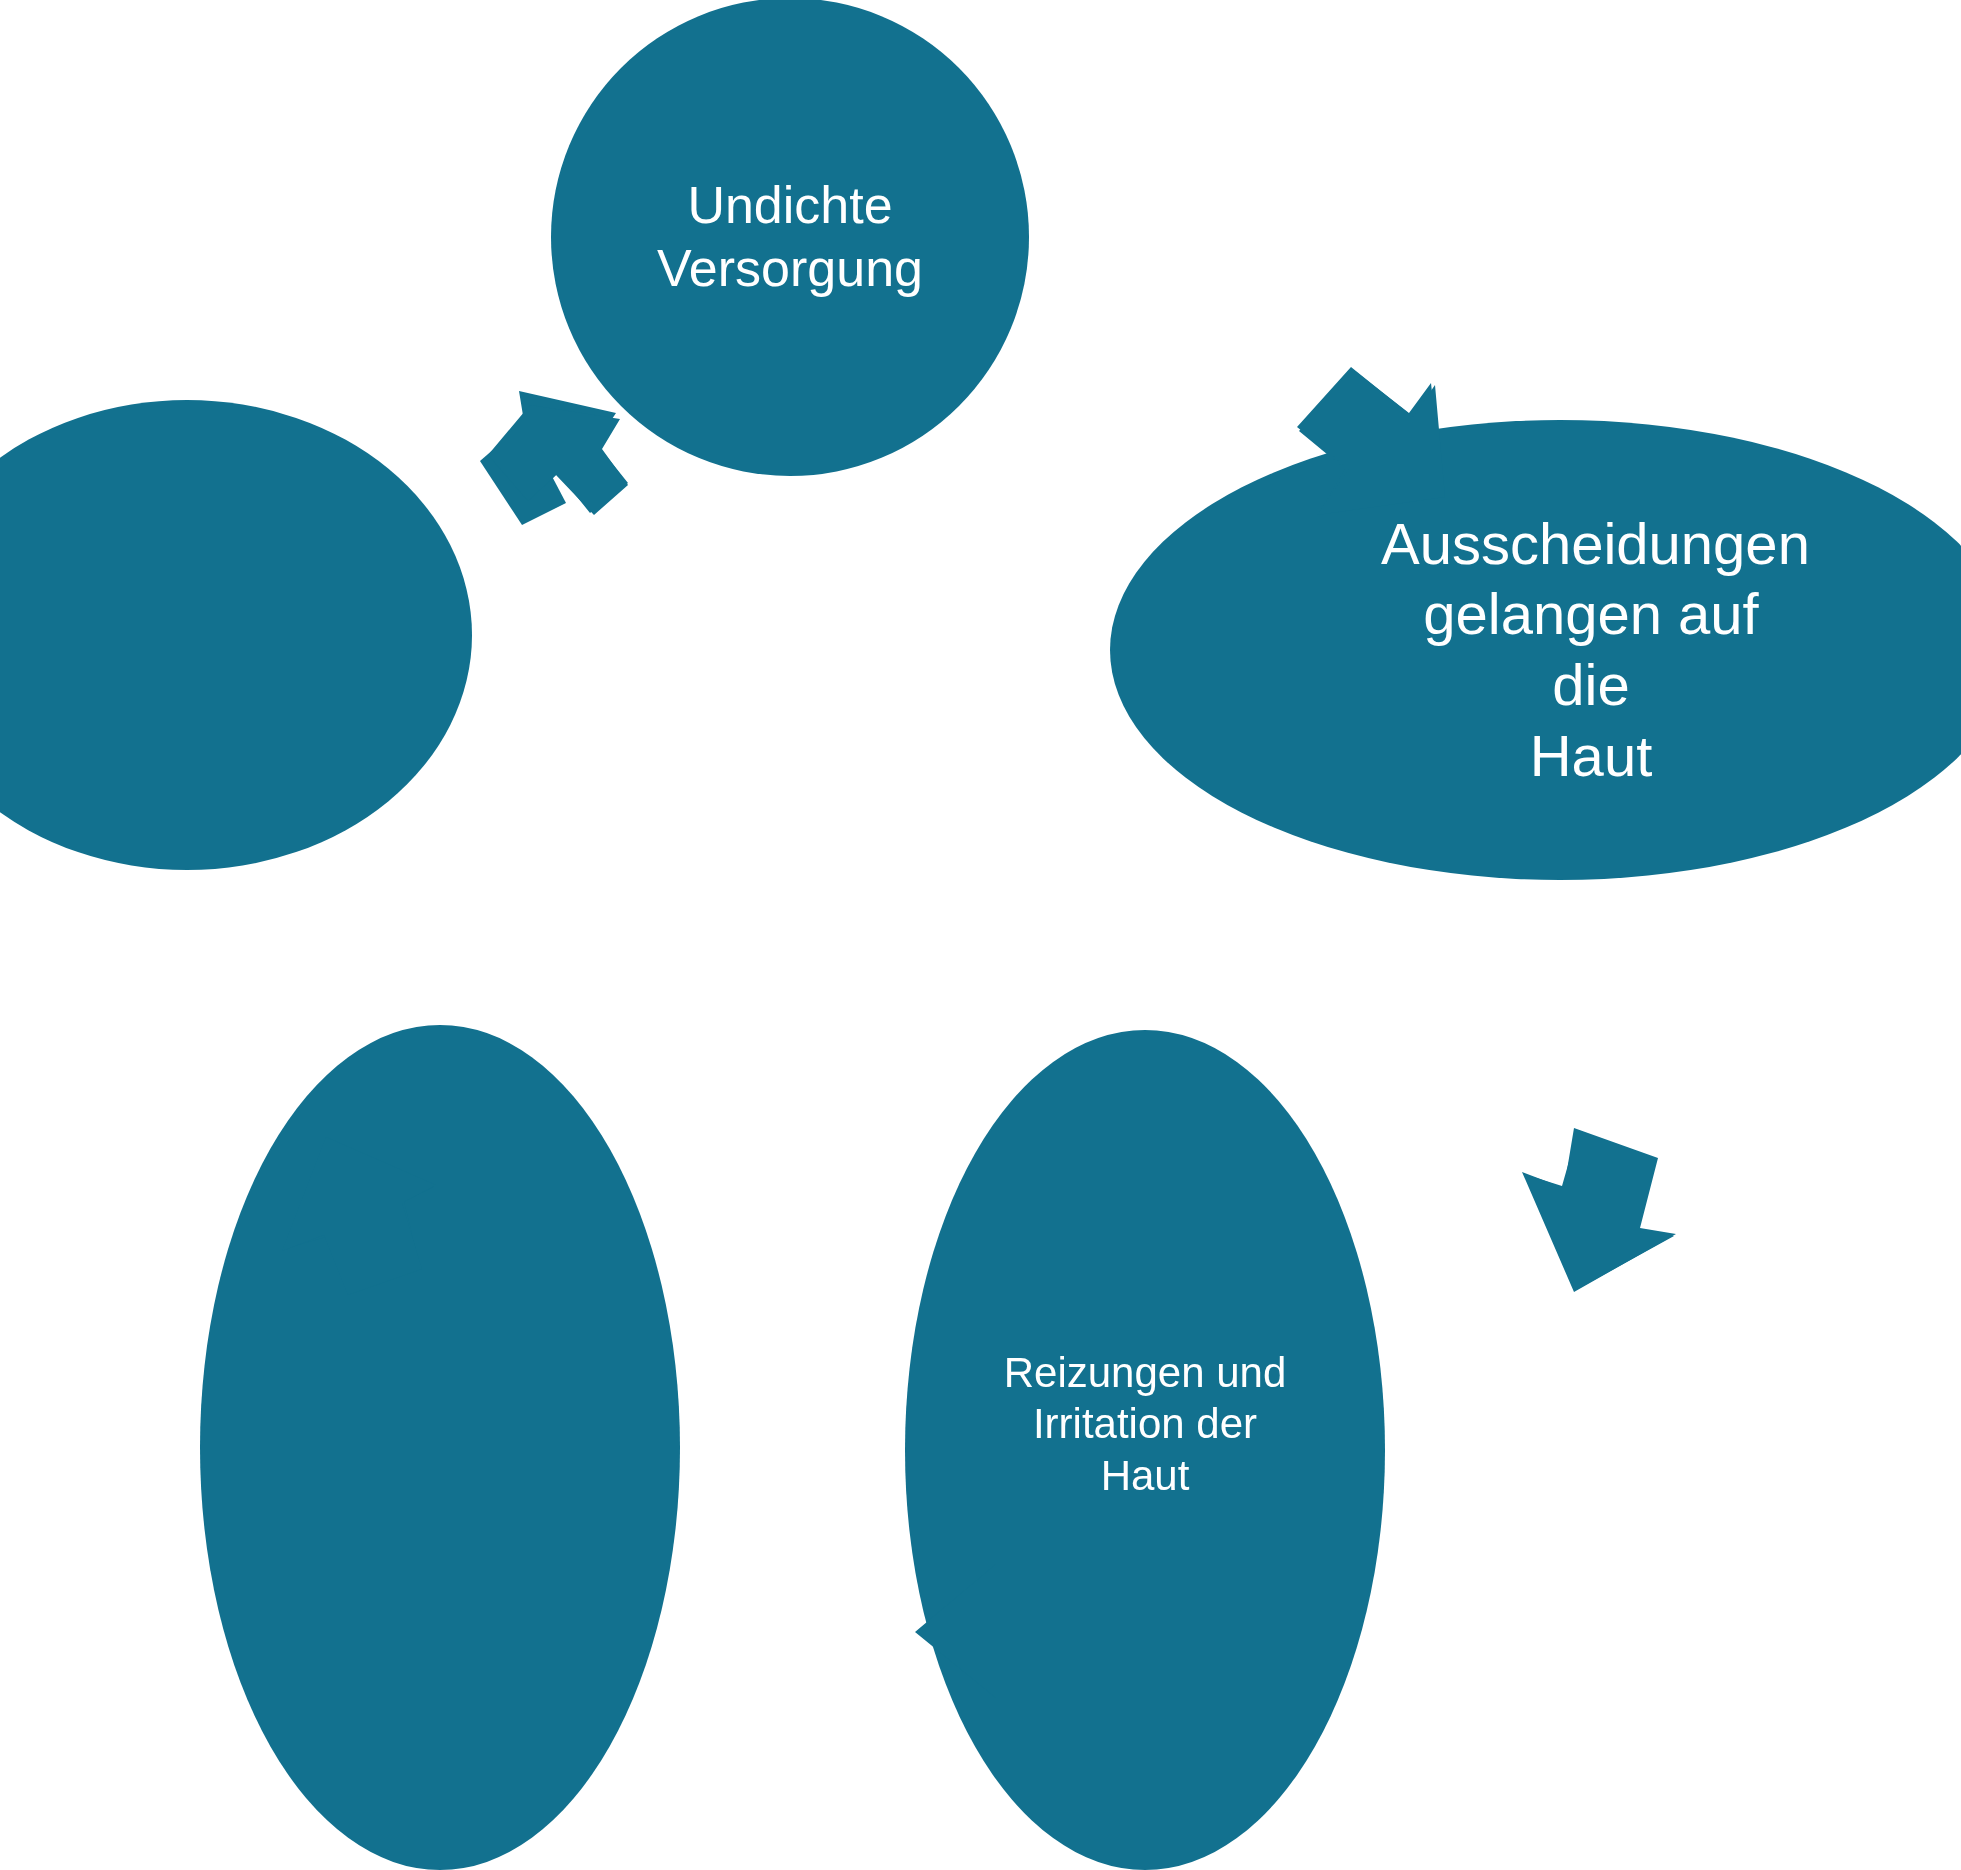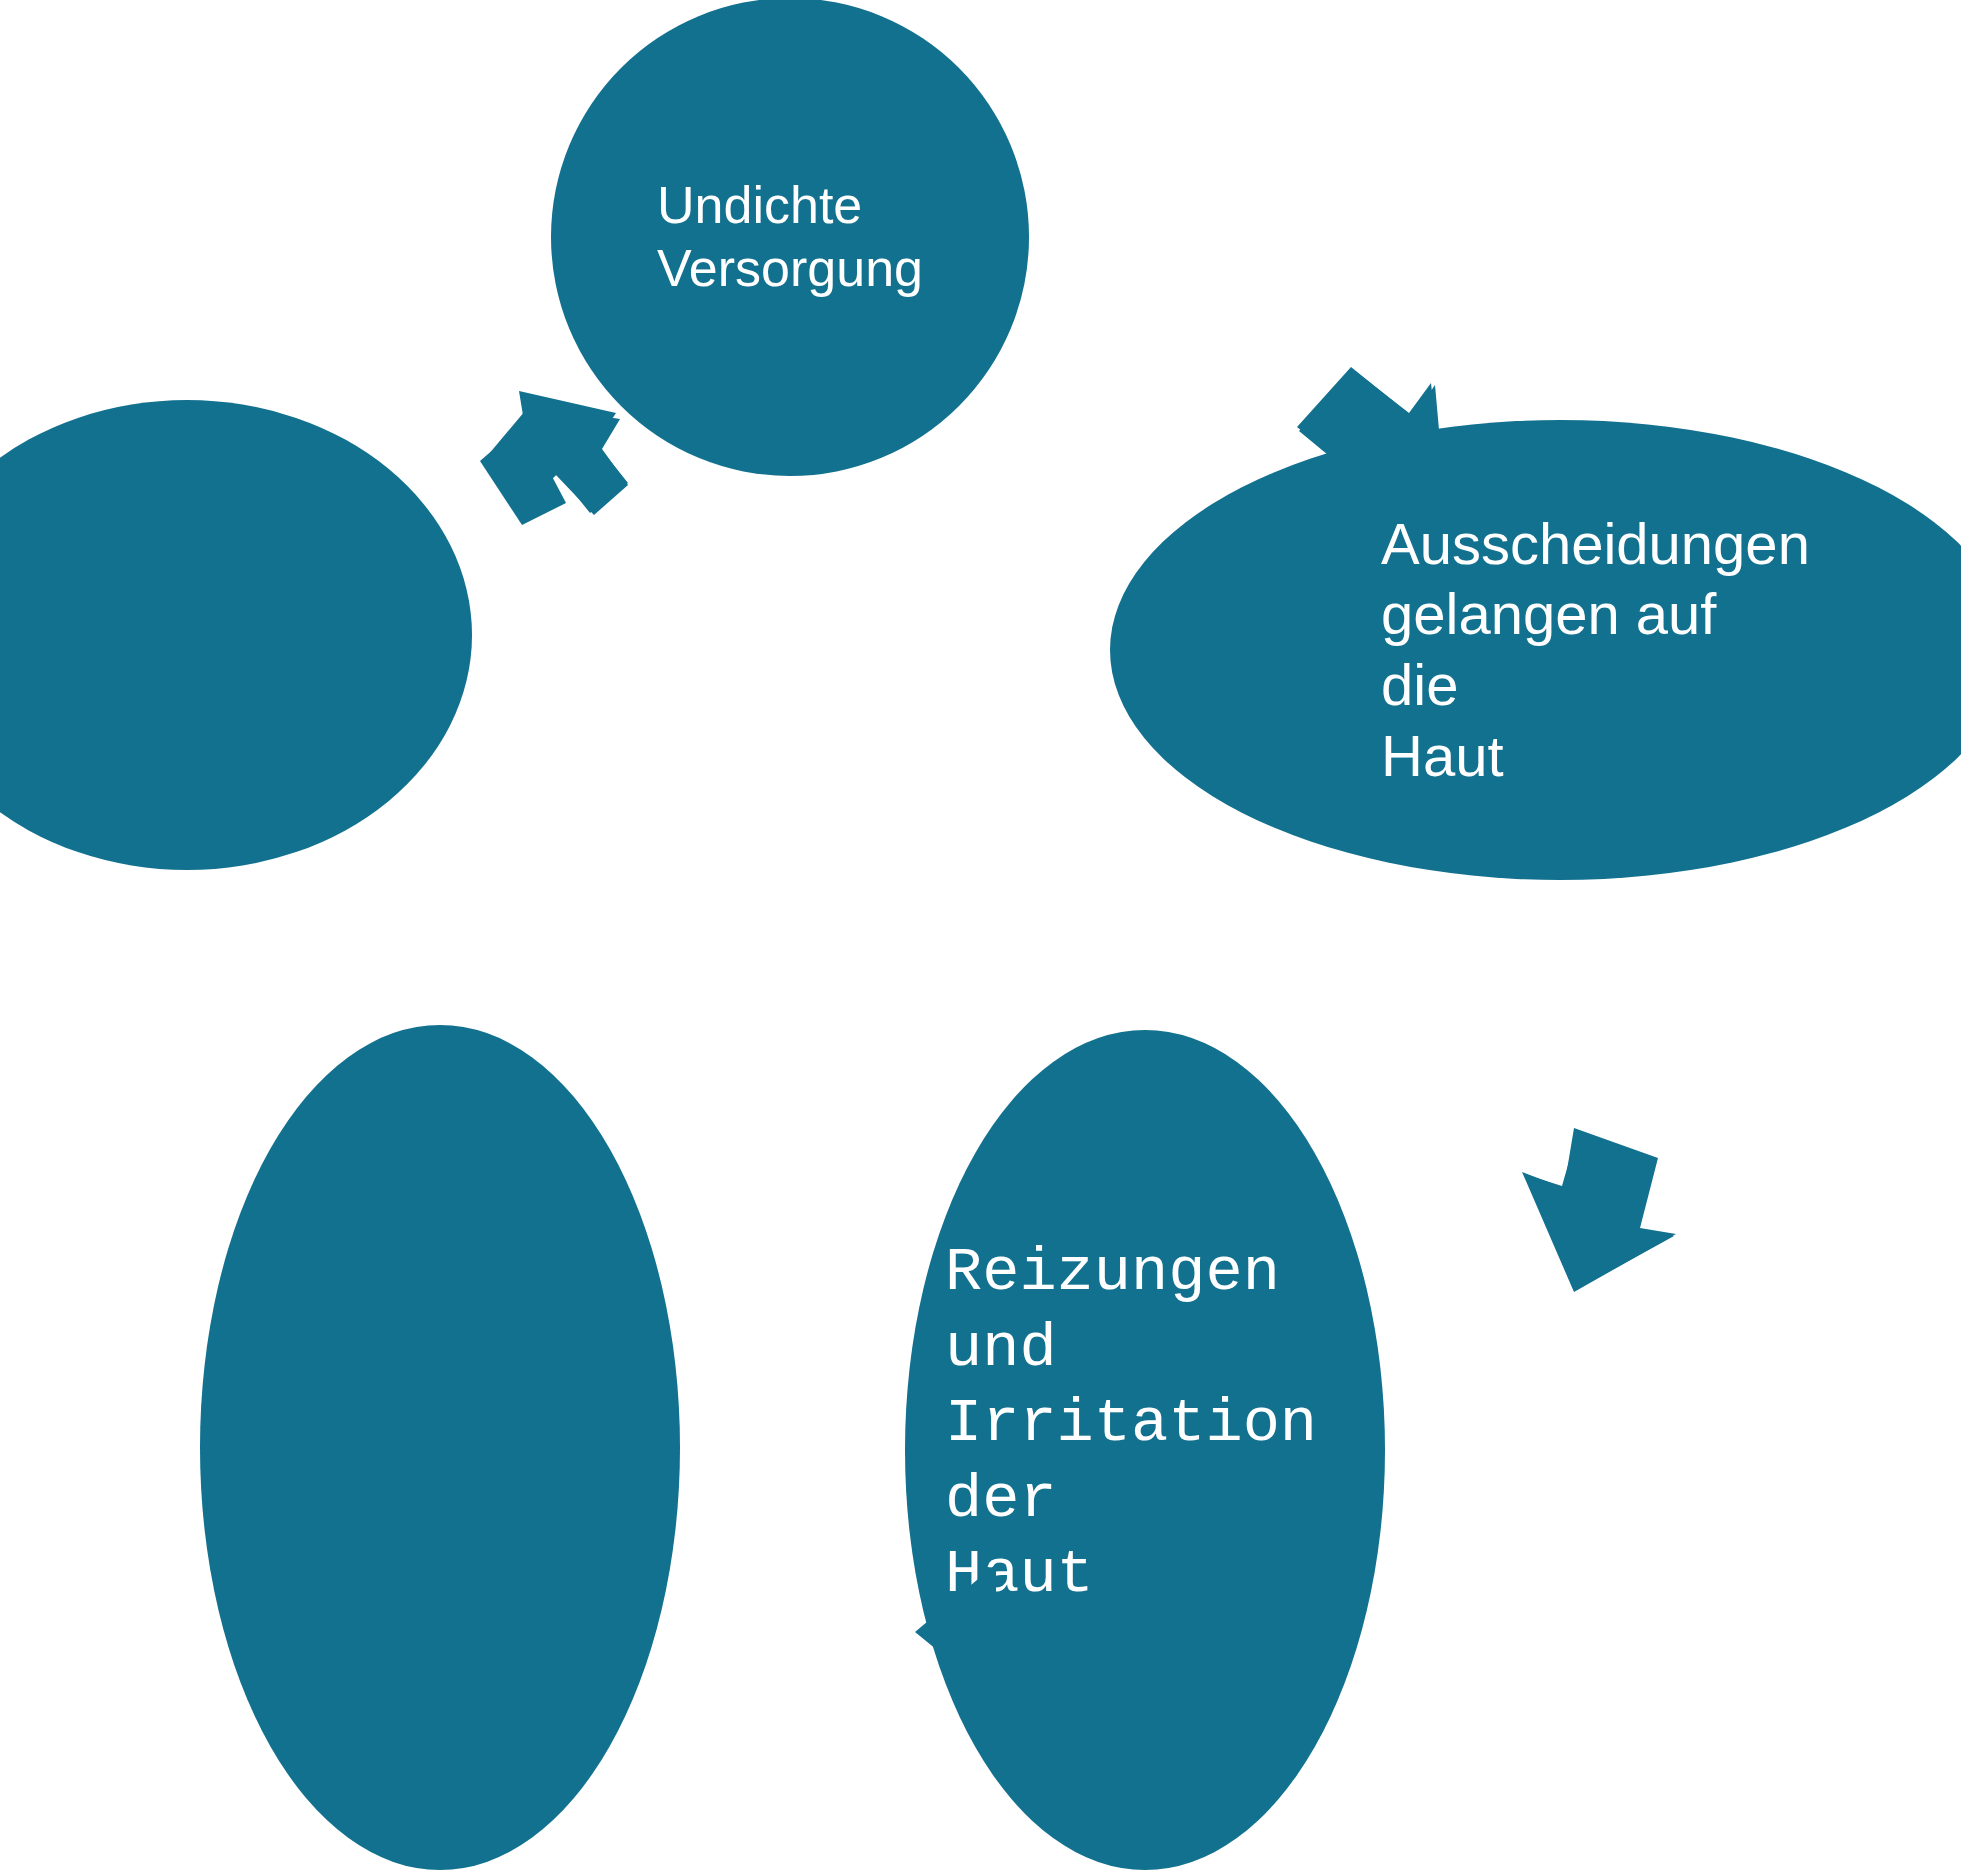--- a/index.html
+++ b/index.html
@@ -19,20 +19,21 @@
     position: absolute;
     border-radius: 50%;
     background: #12718f;
     display: flex;
     align-items: center;
     justify-content: center;
     box-sizing: border-box;
   }
   .node-label {
     color: #ffffff;
+    text-align: center;
     line-height: 1.22;
     font-weight: 400;
     padding: 0 6px;
     white-space: pre-line;
   }
 
   
   #node-top {
     left: 551px;  top: -2px;
     width: 478px; height: 478px;
@@ -49,24 +50,23 @@
     width: 420px;
     margin-left: 62px;
   }
 
   #node-bottom-right {
     left: 905px;  top: 1030px;
     width: 480px; height: 840px;
     border-radius: 50%;
   }
   #node-bottom-right .node-label {
-    font-size: 62px;
+    font-size: 42px;
     width: 400px;
     margin-top: -52px;
-    font-family: Liberation Mono, monospace;
   }
 
   #node-bottom-left {
     left: 200px;  top: 1025px;
     width: 480px; height: 845px;
   }
 
   #node-left {
     left: -98px;  top: 400px;
     width: 570px; height: 470px;

